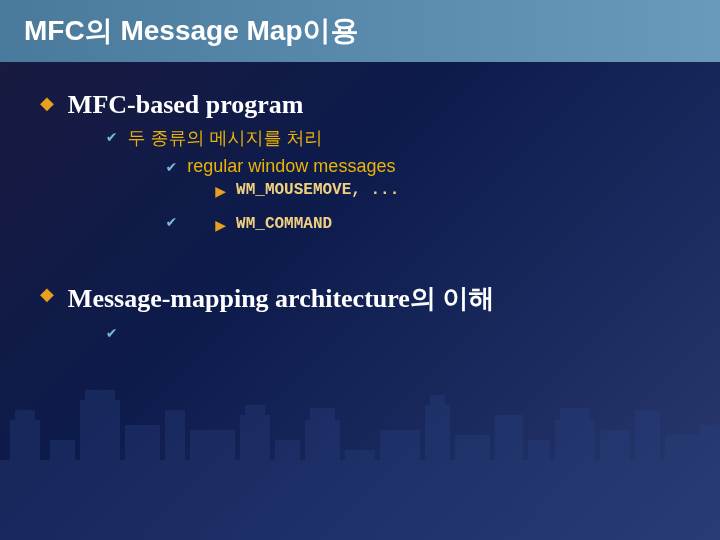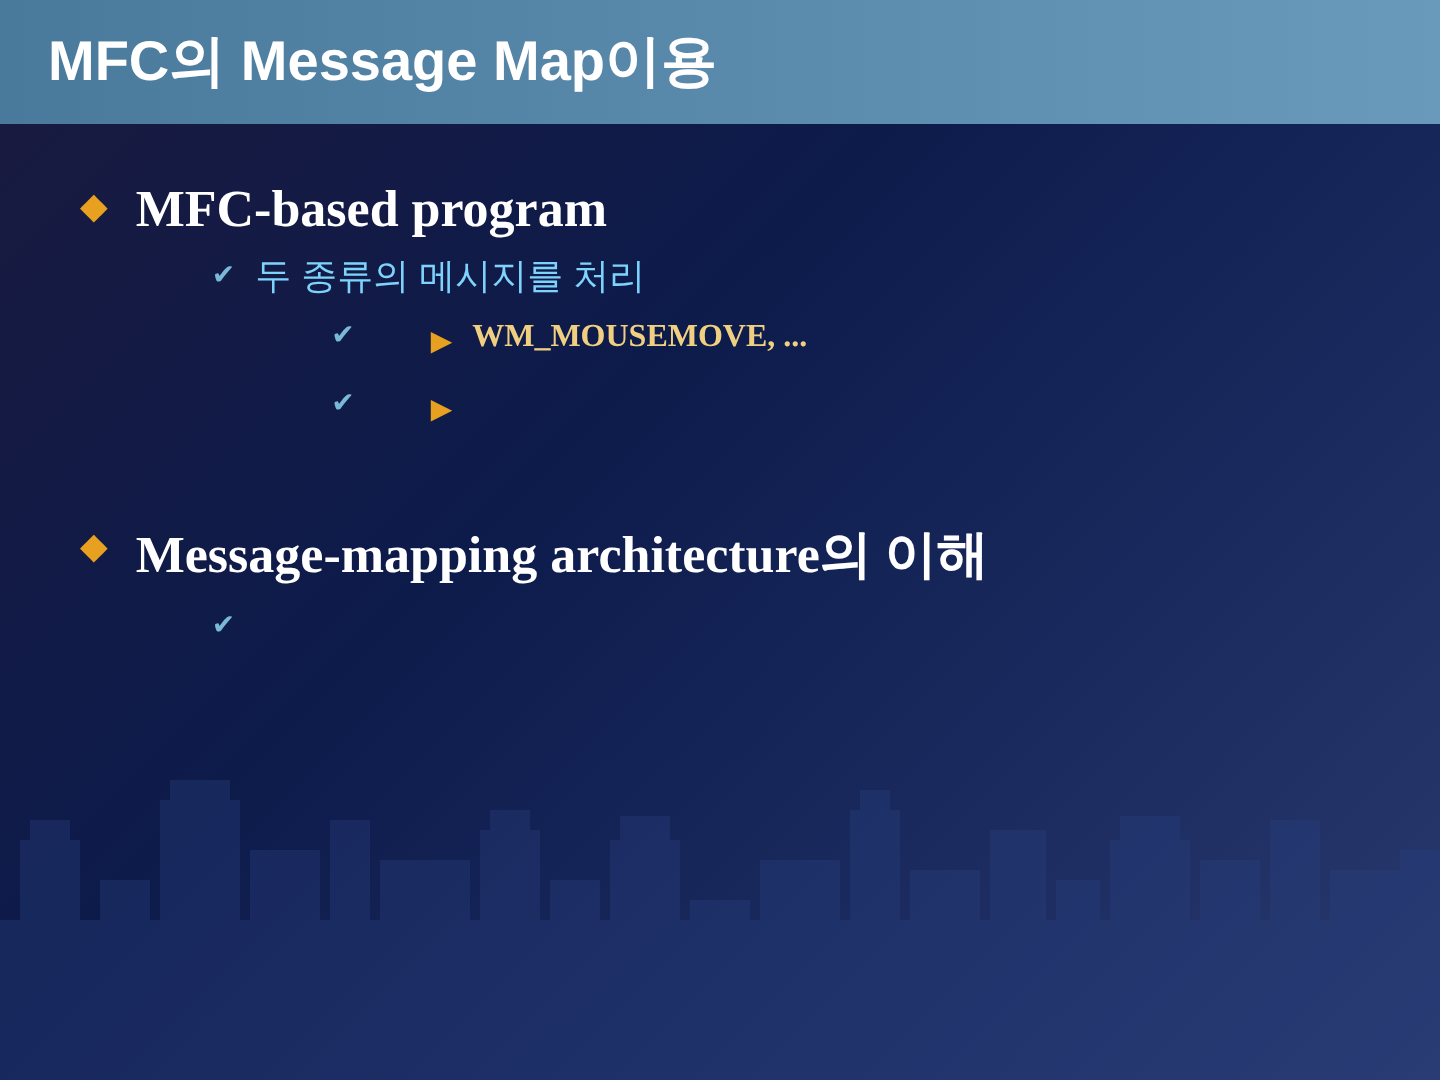--- a/index.html
+++ b/index.html
@@ -93,21 +93,21 @@
     }
 
     .check-bullet {
       color: #7ab8d8;
       font-size: 14px;
       margin-top: 3px;
       flex-shrink: 0;
     }
 
     .level2-text {
-      color: #7dd3fc;
+      color: #eab308;
       font-size: 18px;
       font-family: Arial, sans-serif;
     }
 
     
     .level3-container {
       margin-left: 28px;
       margin-top: 4px;
       margin-bottom: 4px;
     }
@@ -121,21 +121,21 @@
     .arrow-bullet {
       color: #e8a020;
       font-size: 14px;
       margin-top: 2px;
       flex-shrink: 0;
     }
 
     .level3-text {
       color: #f0d080;
       font-size: 16px;
-      font-family: Liberation Serif, serif;
+      font-family: Liberation Mono, monospace;
       font-weight: bold;
     }
 
     .section-gap {
       margin-bottom: 28px;
     }
   </style>
 </head>
 <body>
 
@@ -189,35 +189,37 @@
           <div class="level2-item">
             <span class="check-bullet">✔</span>
             <div>
               <span class="level2-text">두 종류의 메시지를 처리</span>
 
               <div class="level2-container">
 
                 <div class="level2-item">
                   <span class="check-bullet">✔</span>
                   <div>
+                    <span class="level2-text">regular window messages</span>
                     <div class="level3-container">
                       <div class="level3-item">
                         <span class="arrow-bullet">▶</span>
                         <span class="level3-text">WM_MOUSEMOVE, ...</span>
                       </div>
                     </div>
                   </div>
                 </div>
 
                 <div class="level2-item">
                   <span class="check-bullet">✔</span>
                   <div>
                     <div class="level3-container">
                       <div class="level3-item">
                         <span class="arrow-bullet">▶</span>
+                        <span class="level3-text">WM_COMMAND</span>
                       </div>
                     </div>
                   </div>
                 </div>
               </div>
             </div>
           </div>
         </div>
       </div>
     </div>

